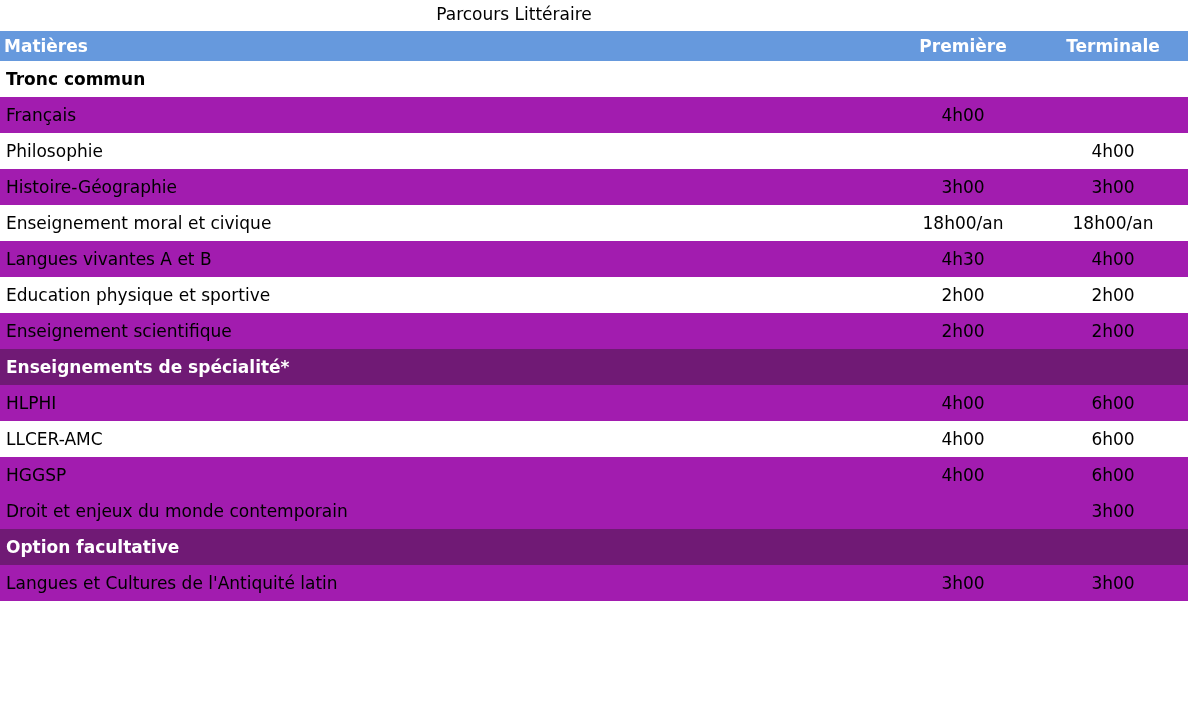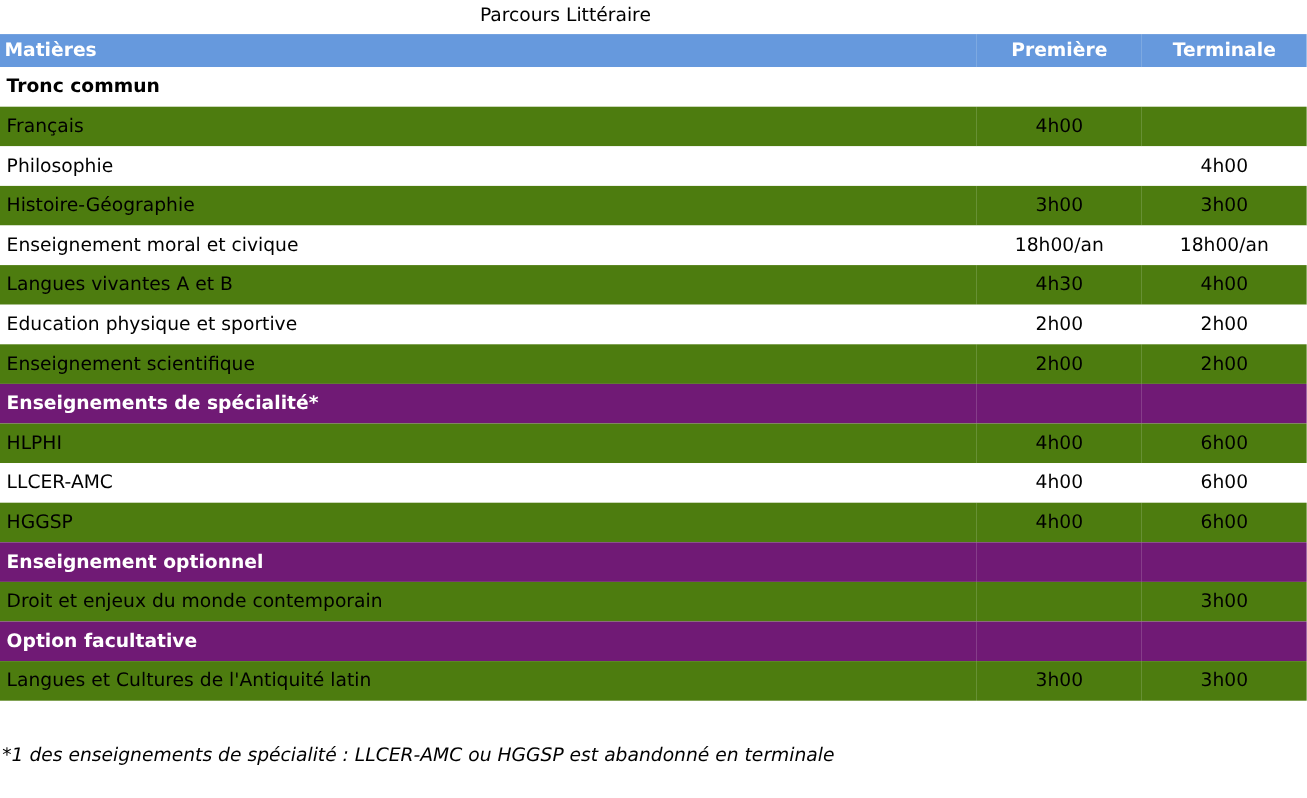--- a/index.html
+++ b/index.html
@@ -78,21 +78,21 @@
   }
 
   
   tr.row td.subject {
     text-align: left;
     padding-left: 6px;
   }
   tr.row td.val {
     text-align: center;
   }
-  tr.row.alt td { background: #4d7c0f; }
+  tr.row.alt td { background: #a21caf; }
   tr.row.norm td { background: #ffffff; }
 
   .footnote {
     margin-top: 40px;
     padding-left: 2px;
     font-style: italic;
     font-size: 17px;
     color: #000;
   }
 </style>
@@ -170,38 +170,32 @@
         <tr class="row norm">
           <td class="subject">LLCER-AMC</td>
           <td class="val">4h00</td>
           <td class="val">6h00</td>
         </tr>
         <tr class="row alt">
           <td class="subject">HGGSP</td>
           <td class="val">4h00</td>
           <td class="val">6h00</td>
         </tr>
-        <tr class="section">
-          <td class="sec-label">Enseignement optionnel</td>
-          <td></td>
-          <td></td>
-        </tr>
         <tr class="row alt">
           <td class="subject">Droit et enjeux du monde contemporain</td>
           <td class="val"></td>
           <td class="val">3h00</td>
         </tr>
         <tr class="section">
           <td class="sec-label">Option facultative</td>
           <td></td>
           <td></td>
         </tr>
         <tr class="row alt">
           <td class="subject">Langues et Cultures de l'Antiquité latin</td>
           <td class="val">3h00</td>
           <td class="val">3h00</td>
         </tr>
       </tbody>
   </table>
 
-  <div class="footnote">*1 des enseignements de spécialité : LLCER-AMC ou HGGSP est abandonné en terminale</div>
 
 </div>
 
 </body></html>

